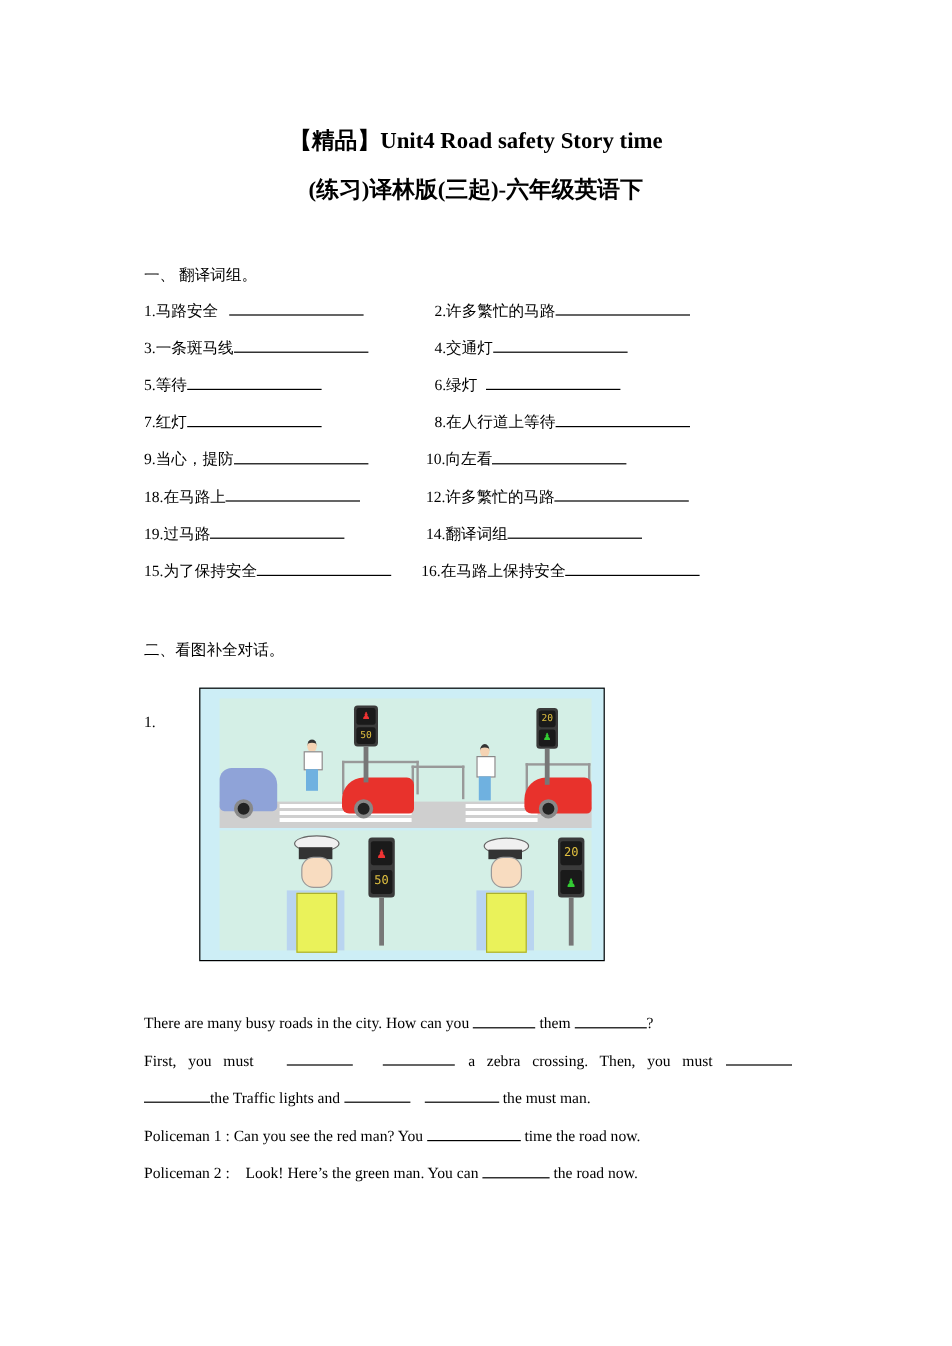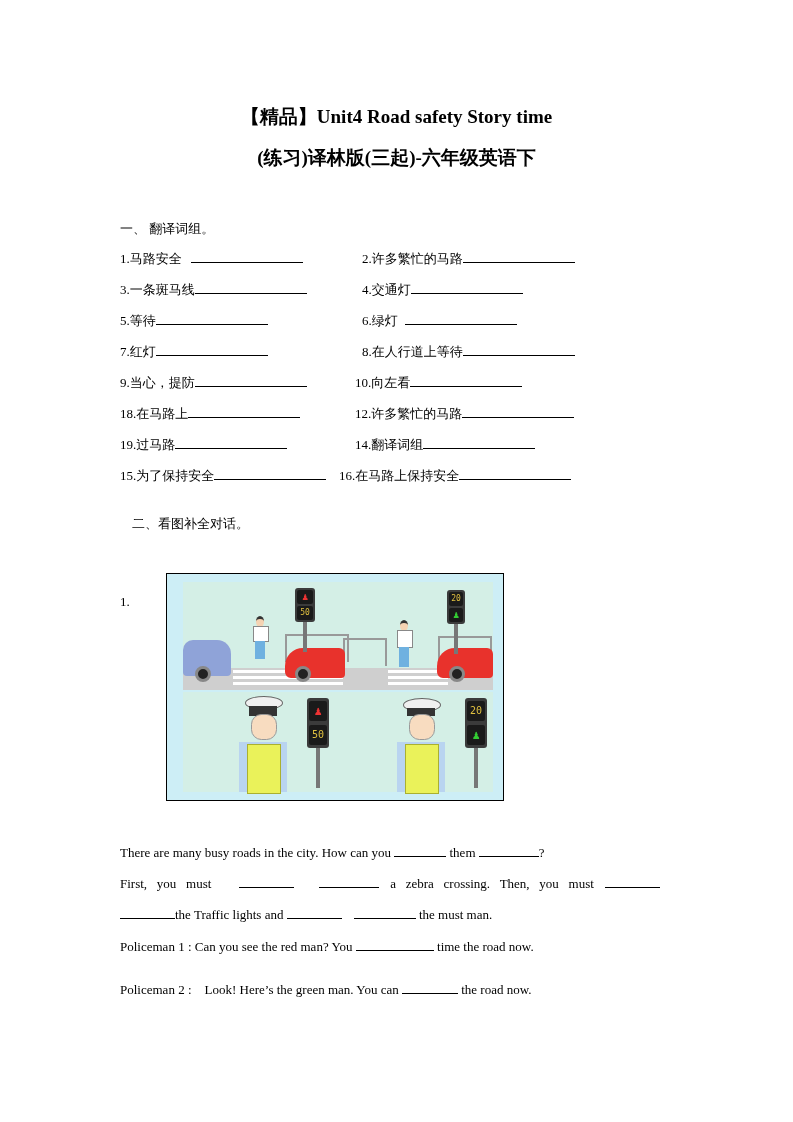--- a/index.html
+++ b/index.html
@@ -52,23 +52,23 @@
 <div class="row" style="left:120px;top:374px;"><span>9.</span><span>当心，提防</span><span class="blank" style="width:112px;"></span></div>
 <div class="row" style="left:355px;top:374px;"><span>10.</span><span>向左看</span><span class="blank" style="width:112px;"></span></div>
 
 <div class="row" style="left:120px;top:405px;"><span>18.</span><span>在马路上</span><span class="blank" style="width:112px;"></span></div>
 <div class="row" style="left:355px;top:405px;"><span>12.</span><span>许多繁忙的马路</span><span class="blank" style="width:112px;"></span></div>
 
 <div class="row" style="left:120px;top:436px;"><span>19.</span><span>过马路</span><span class="blank" style="width:112px;"></span></div>
 <div class="row" style="left:355px;top:436px;"><span>14.</span><span>翻译词组</span><span class="blank" style="width:112px;"></span></div>
 
 <div class="row" style="left:120px;top:467px;"><span>15.</span><span>为了保持安全</span><span class="blank" style="width:112px;"></span></div>
-<div class="row" style="left:339px;top:467px;"><span>16.</span><span>在马路上保持安全</span><span class="blank" style="width:112px;"></span></div>
+<div class="row" style="left:351px;top:467px;"><span>16.</span><span>在马路上保持安全</span><span class="blank" style="width:112px;"></span></div>
 
-<div class="sec" style="top:515px;margin-left:12px;">二、看图补全对话。</div>
+<div class="sec" style="top:533px;">二、看图补全对话。</div>
 <div class="sec" style="top:594px;">1.</div>
 
 <div class="picture">
   <div class="scene-top">
 
     <div class="road" style="left:0;width:310px;"></div>
     <div class="zebra" style="left:50px;width:110px;"></div>
     <div class="zebra" style="left:205px;width:60px;"></div>
 
     <div class="rail" style="left:102px;top:52px;width:60px;height:26px;"></div>
@@ -146,13 +146,13 @@
   <span class="blank" style="width:55px;margin-left:24px;"></span>
   <span class="blank" style="width:60px;margin-left:22px;"></span>
   <span style="white-space:pre;margin-left:8px;">a   zebra   crossing.   Then,   you   must</span>
   <span class="blank" style="width:55px;margin-left:8px;"></span>
 </div>
 
 <div class="dialog" style="top:906px;"><span class="blank" style="width:55px;"></span><span>the Traffic lights and </span><span class="blank" style="width:55px;"></span><span class="blank" style="width:62px;margin-left:12px;"></span><span> the must man.</span></div>
 
 <div class="dialog" style="top:938px;"><span>Policeman 1 : Can you see the red man? You </span><span class="blank" style="width:78px;"></span><span> time the road now.</span></div>
 
-<div class="dialog" style="top:969px;margin-top:12px;"><span style="white-space:pre;">Policeman 2 :    Look! Here’s the green man. You can </span><span class="blank" style="width:56px;"></span><span> the road now.</span></div>
+<div class="dialog" style="top:969px;"><span style="white-space:pre;">Policeman 2 :    Look! Here’s the green man. You can </span><span class="blank" style="width:56px;"></span><span> the road now.</span></div>
 
 </body></html>

